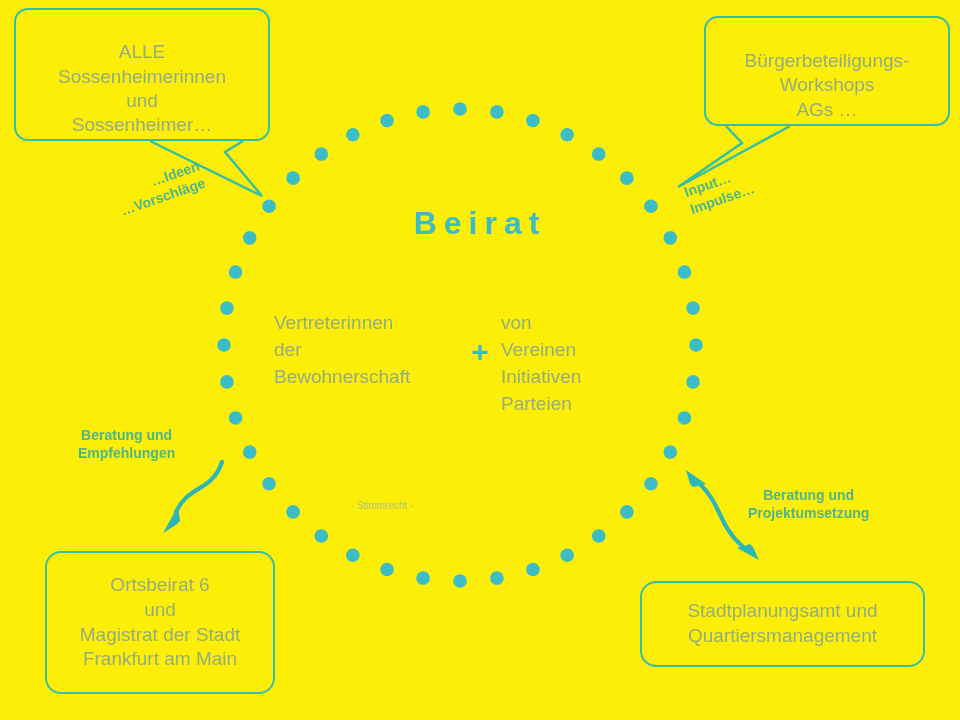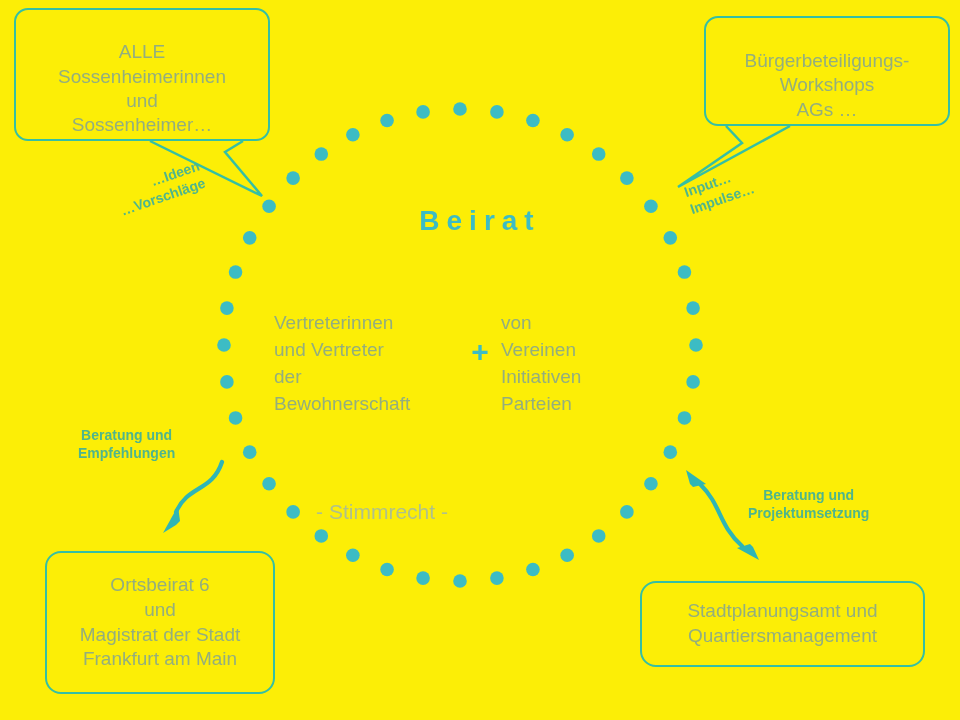--- a/index.html
+++ b/index.html
@@ -46,40 +46,40 @@
     box-sizing:border-box;
   }
   .flatbox .lines div{white-space:nowrap;}
   #box-ortsbeirat{left:45px;top:551px;width:230px;height:143px;}
   #box-stadtplanung{left:640px;top:581px;width:285px;height:86px;}
 
   
   #beirat-title{
     position:absolute;left:0;top:205px;width:960px;
     text-align:center;
-    font-size:28px;font-weight:bold;color:#3CBCC4;
+    font-size:32px;font-weight:bold;color:#3CBCC4;
     letter-spacing:7px;
   }
   #center-cols{
     position:absolute;left:255px;top:310px;width:450px;
     display:flex;justify-content:center;align-items:flex-start;
   }
   .col{
     width:185px;color:#93AE7E;
     font-size:19px;line-height:1.42;
   }
   .col div{white-space:nowrap;}
   #plus-sign{
     width:42px;text-align:center;color:#3CBCC4;
     font-size:30px;font-weight:bold;line-height:1;
     padding-top:27px;
   }
   #stimmrecht{
     position:absolute;left:0;top:500px;width:764px;
-    text-align:center;color:#AFC08C;font-size:21px;
+    text-align:center;color:#AFC08C;font-size:10px;
   }
 
   
   .annot{
     position:absolute;color:#4FB58C;font-weight:bold;
     font-size:14px;line-height:1.32;text-align:center;
     white-space:nowrap;
   }
   #annot-ideen{left:116px;top:170px;transform:rotate(-19deg);transform-origin:50% 50%;text-align:right;}
   #annot-input{left:686px;top:172px;transform:rotate(-19deg);transform-origin:50% 50%;text-align:left;}
@@ -172,21 +172,20 @@
   <div class="annot" id="annot-input">
     <div>Input…</div>
     <div>Impulse…</div>
   </div>
 
   <div id="beirat-title">Beirat</div>
 
   <div id="center-cols">
     <div class="col">
       <div>Vertreterinnen</div>
-      <div>und Vertreter</div>
       <div>der</div>
       <div>Bewohnerschaft</div>
     </div>
     <div id="plus-sign">+</div>
     <div class="col">
       <div>von</div>
       <div>Vereinen</div>
       <div>Initiativen</div>
       <div>Parteien</div>
     </div>

